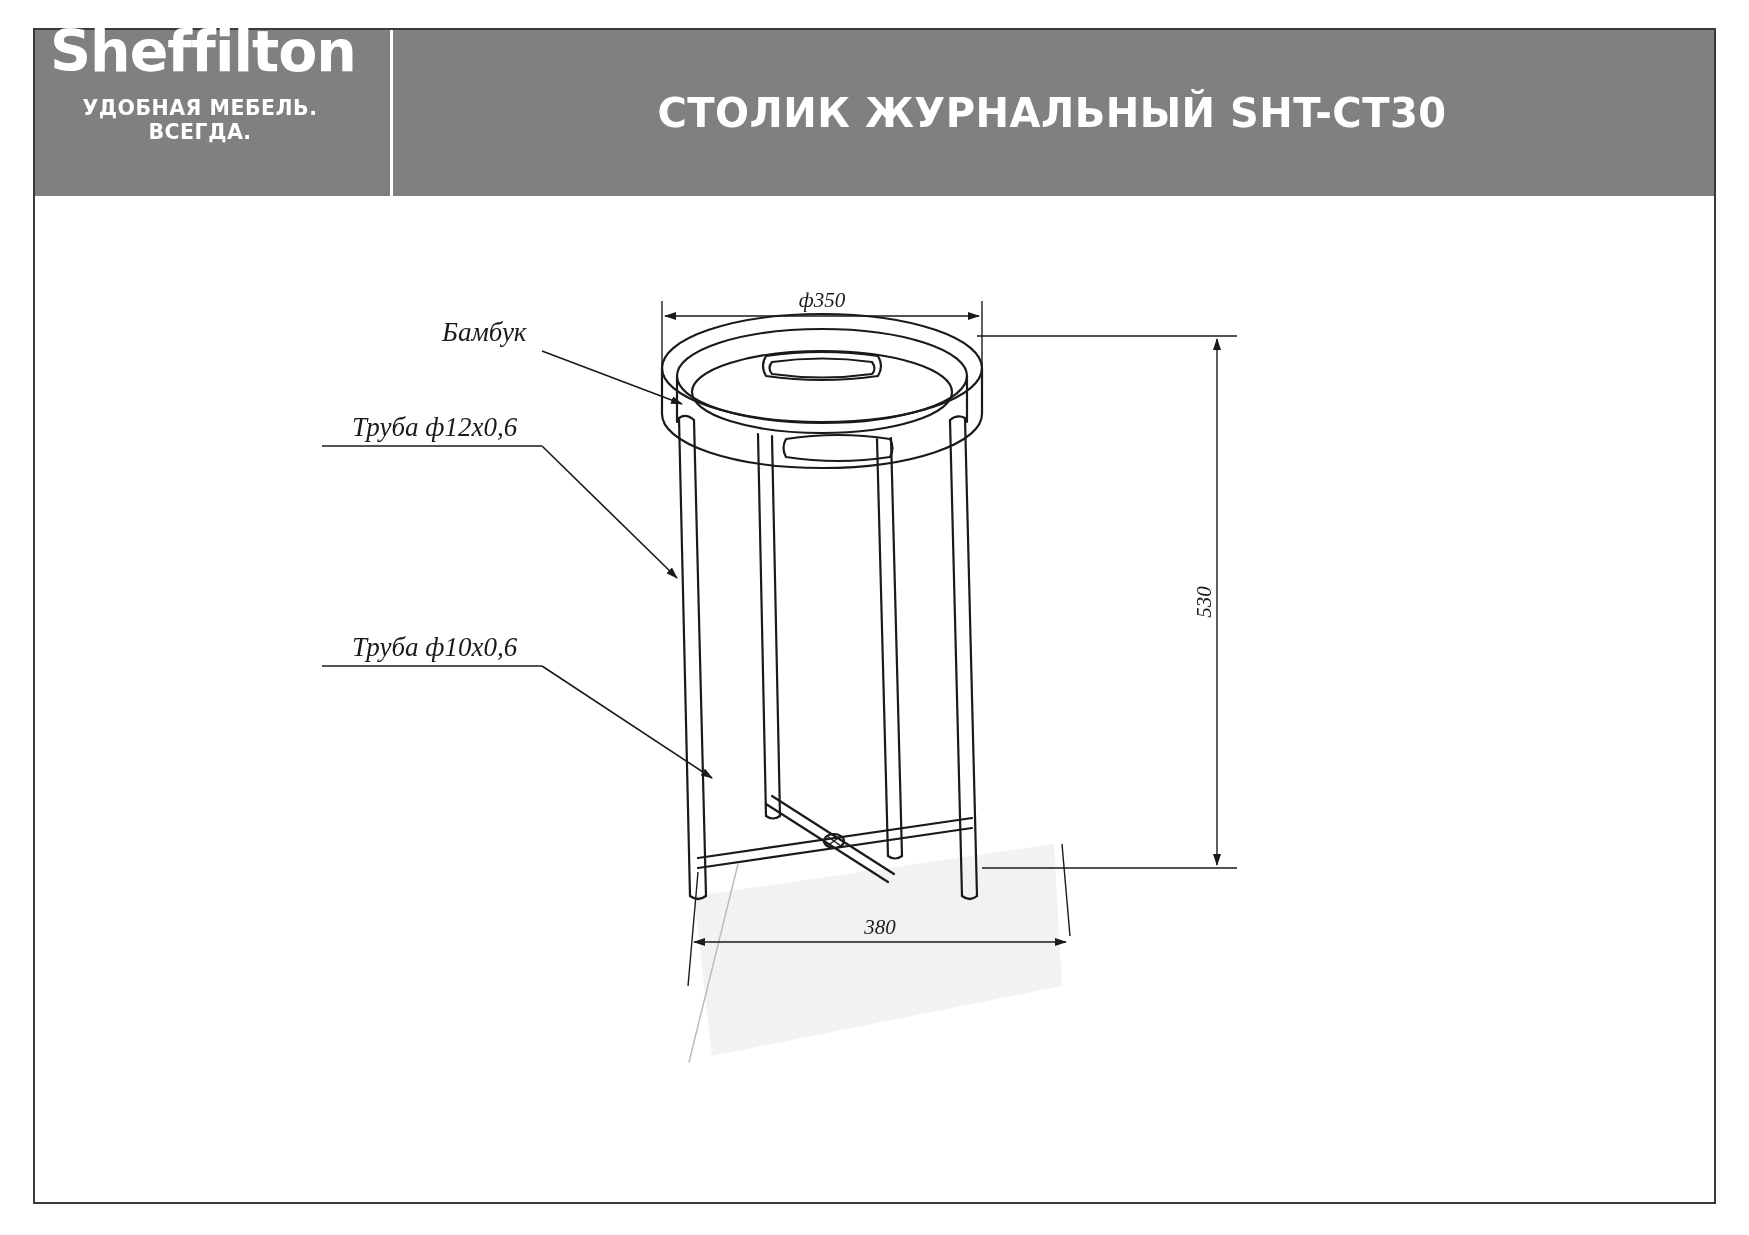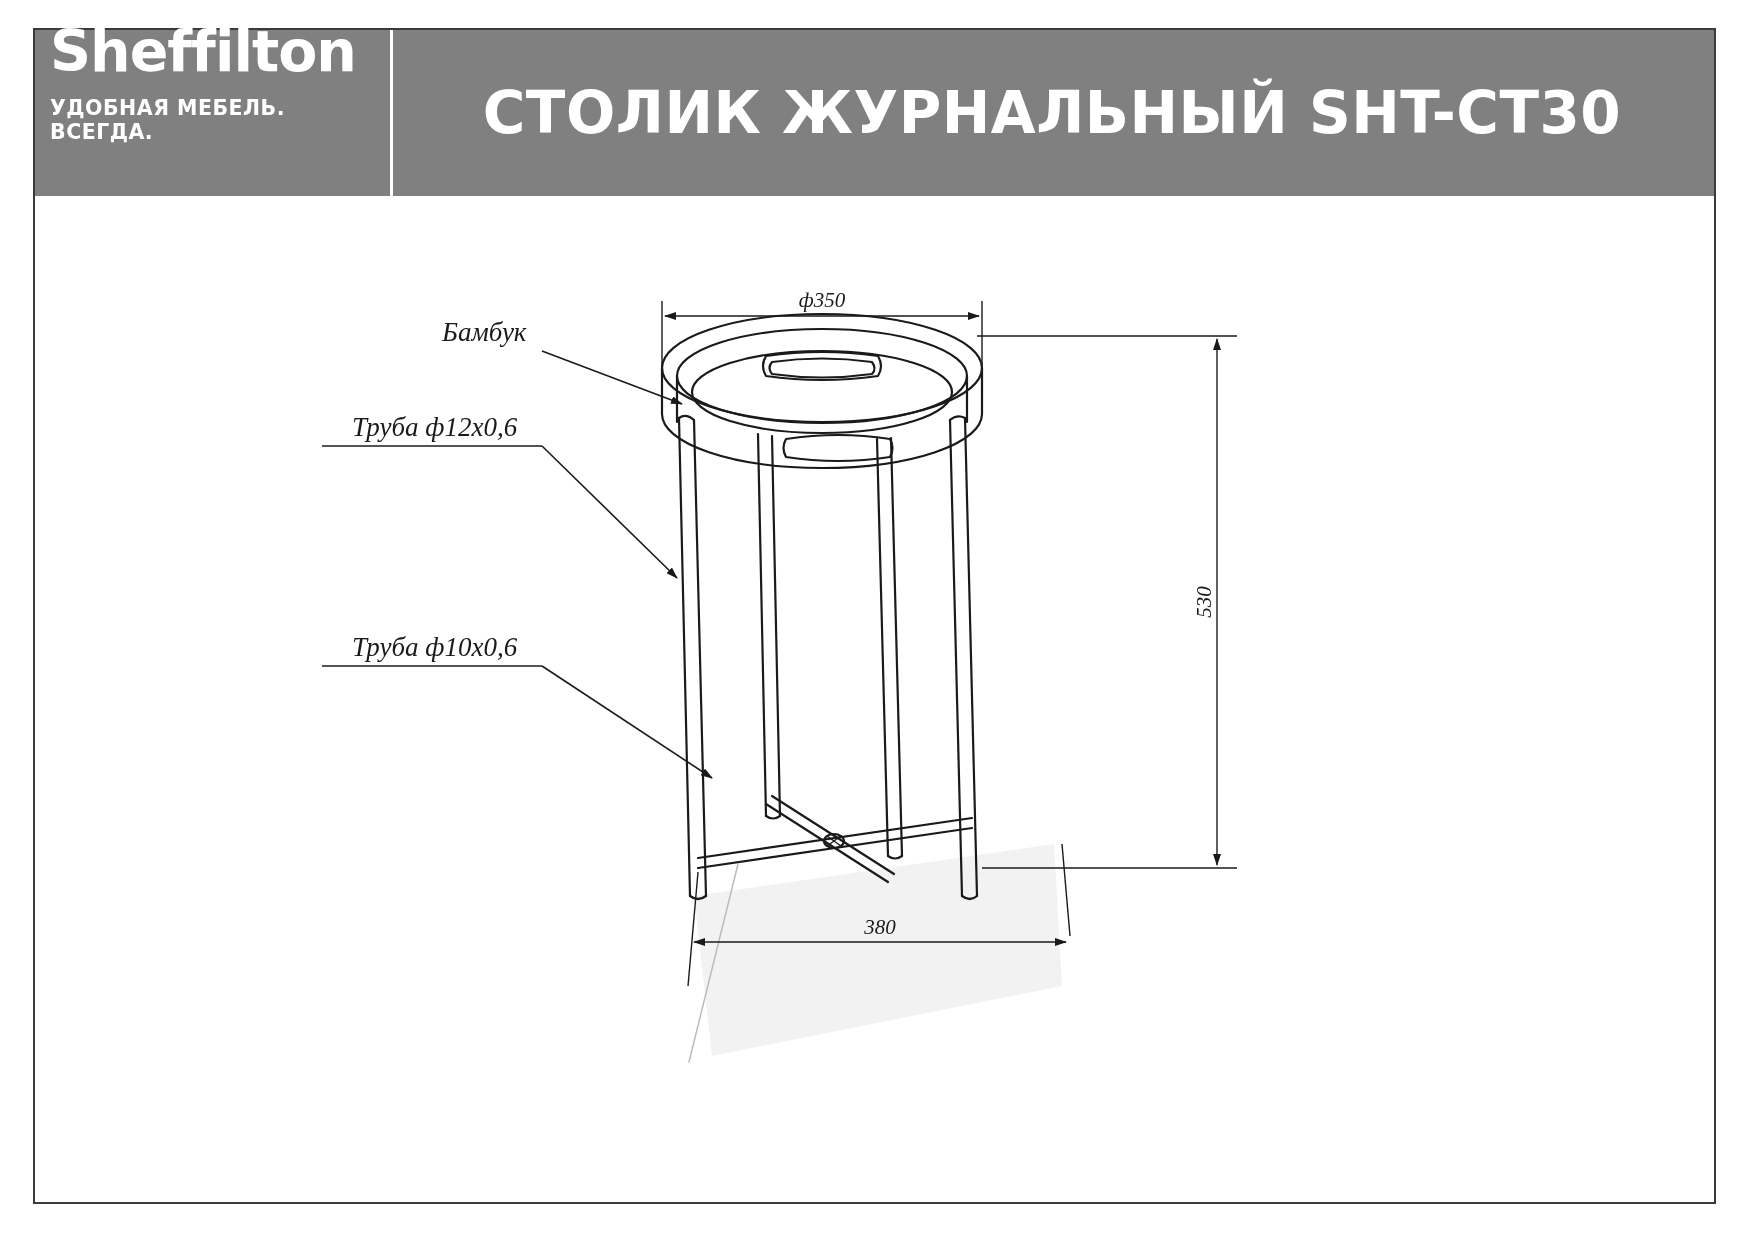--- a/index.html
+++ b/index.html
@@ -61,20 +61,21 @@
     letter-spacing: -1px;
     line-height: 1;
   }
   .logo-tag {
     color: #ffffff;
     font-family: "DejaVu Sans", sans-serif;
     font-weight: bold;
     font-size: 20.5px;
     letter-spacing: 0.5px;
     margin-top: 16px;
+    text-align: center;
   }
   .logo-divider {
     position: absolute;
     left: 390px;
     top: 30px;
     width: 3px;
     height: 166px;
     background: #ffffff;
   }
   .header-title {
@@ -82,21 +83,21 @@
     left: 400px;
     top: 30px;
     width: 1314px;
     height: 166px;
     display: flex;
     align-items: center;
     justify-content: center;
     color: #ffffff;
     font-family: "DejaVu Sans", sans-serif;
     font-weight: bold;
-    font-size: 58px;
+    font-size: 40px;
     letter-spacing: 0.5px;
     box-sizing: border-box;
     padding-right: 10px;
     text-align: center;
   }
   
   .drawing {
     position: absolute;
     left: 22px;
     top: 196px;

